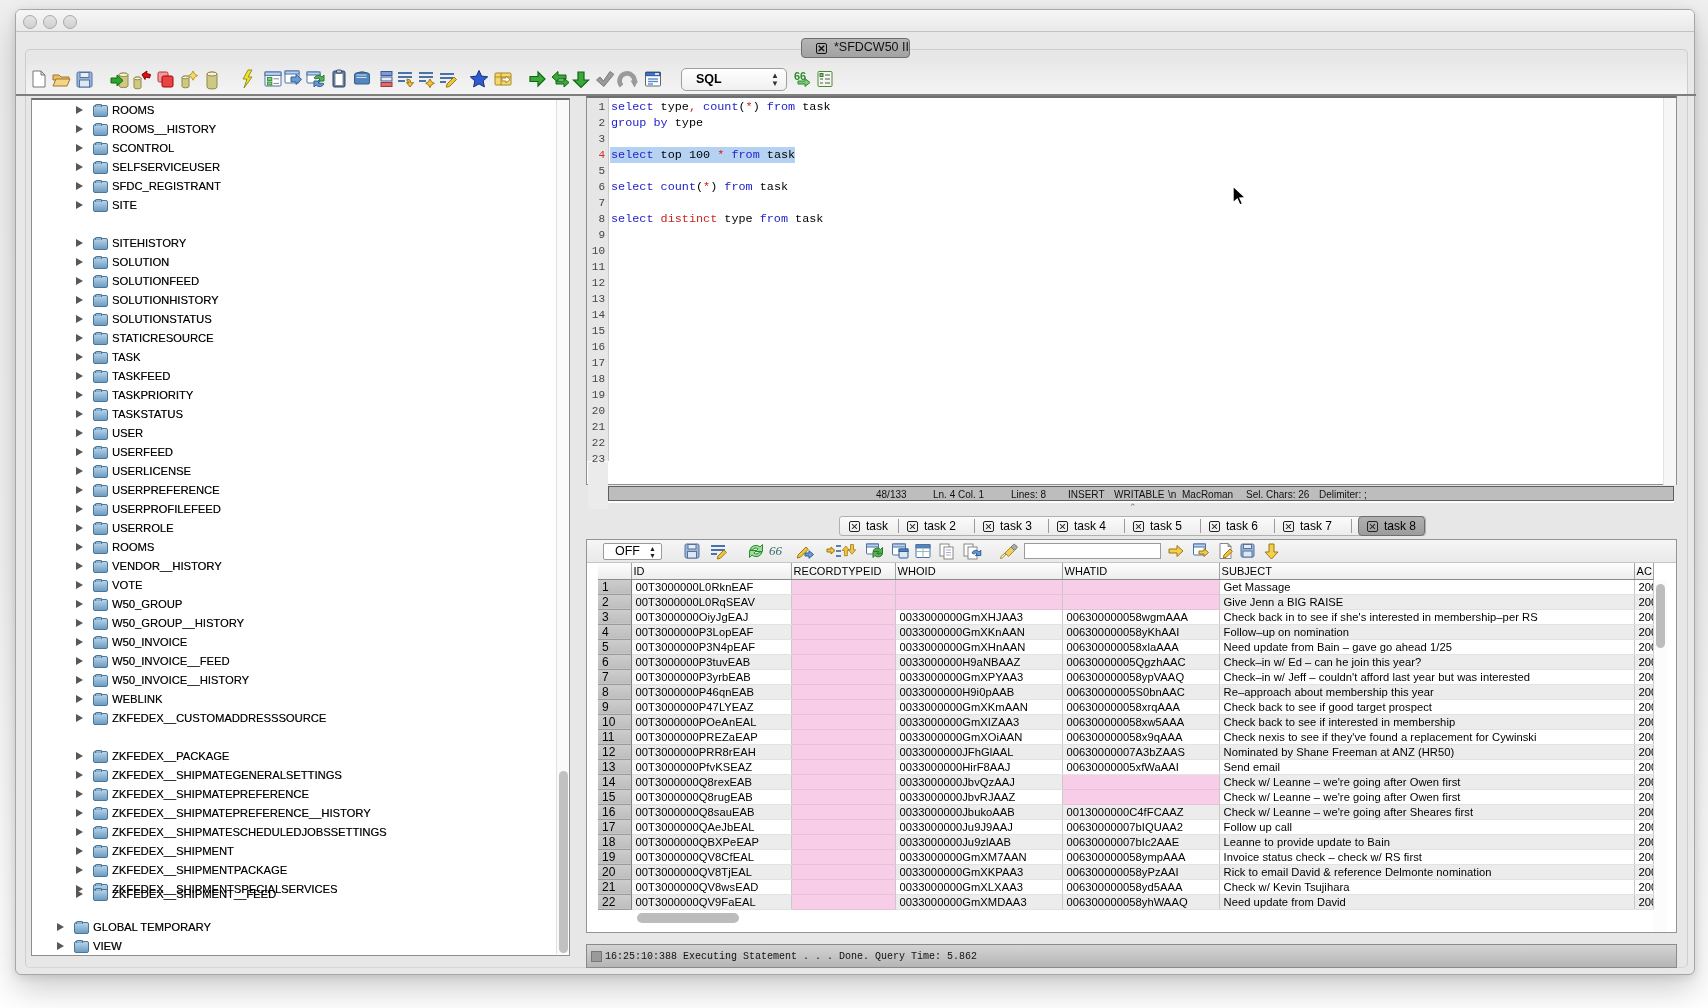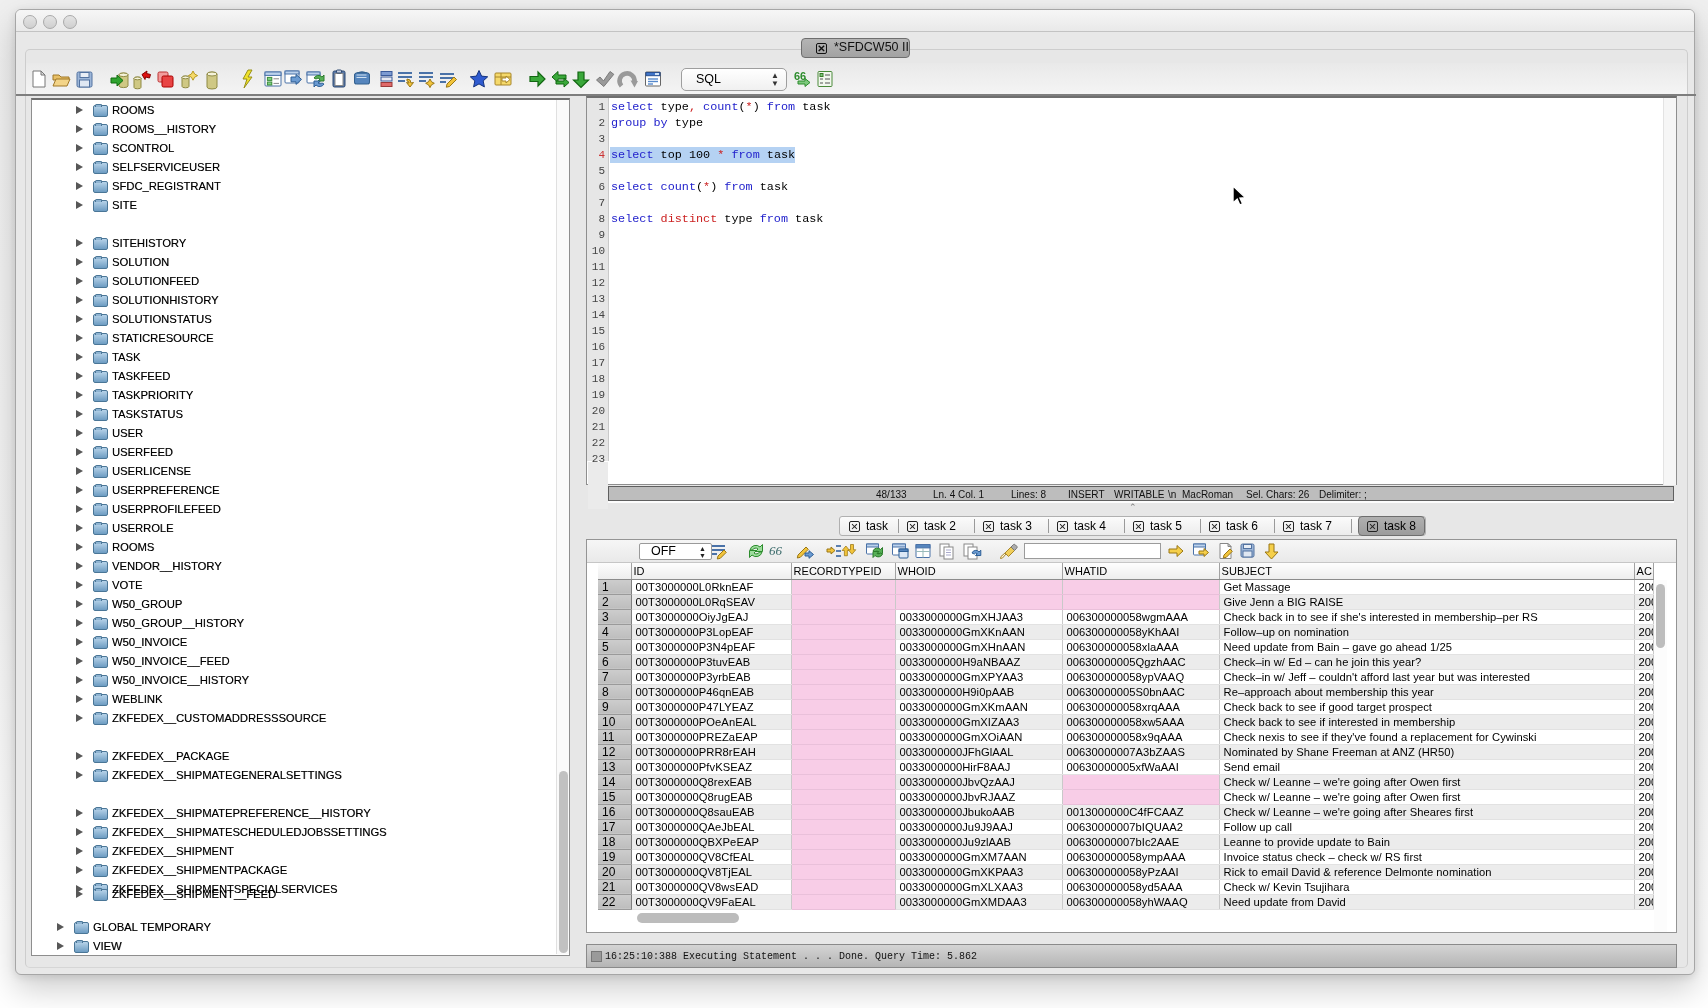--- a/index.html
+++ b/index.html
@@ -15,21 +15,21 @@
 #doctab{position:absolute;left:785px;top:28px;width:109px;height:20px;border-radius:4px;z-index:10;
  background:linear-gradient(#b4b4b4,#a2a2a2);border:1px solid #6e6e6e;color:#111;
  font-size:12.5px;line-height:17px;text-align:left;padding-left:14px;}
 #inner{position:absolute;left:9px;top:39px;width:1663px;height:919px;border-radius:5px;
  background:#e7e7e7;border:1px solid #cdcdcd;border-bottom-color:#d6d6d6;}
 
 #tbstrip{position:absolute;left:10px;top:53px;width:1661px;height:31px;background:linear-gradient(#e9e9e9,#f4f4f4);}
 #tbline{position:absolute;left:0px;top:84px;width:1680px;height:2px;background:#7e7e7e;}
 #sqlcombo{position:absolute;left:665px;top:58px;width:106px;height:23px;border-radius:5px;
  background:linear-gradient(#ffffff,#f0f0f0);border:1px solid #9e9e9e;font-size:12.5px;color:#000;
- line-height:21px;padding-left:14px;}
+ line-height:21px;padding-left:14px;font-weight:bold;}
 #sqlcombo .spin{position:absolute;right:7px;top:3px;color:#333;font-size:8px;line-height:8px;text-align:center;}
 
 #tree{position:absolute;left:15px;top:88px;width:539px;height:858px;background:#fff;
  border:1px solid #8e8e8e;border-top:2px solid #6f6f6f;}
 .trow{position:absolute;left:0;height:19px;font-size:11.2px;color:#000;white-space:nowrap;text-shadow:0.35px 0 0 rgba(0,0,0,.5);}
 .tri{position:absolute;top:5px;width:0;height:0;border-left:7.5px solid #575757;border-top:4.5px solid transparent;border-bottom:4.5px solid transparent;}
 .fold{position:absolute;top:4px;width:15px;height:11.5px;border-radius:2px;
  background:linear-gradient(#b7d3e9,#6d9cc2);border:1px solid #4a7697;}
 .fold:before{content:"";position:absolute;left:0.5px;top:-2.5px;width:5.5px;height:2.5px;background:#8fb4d2;border:1px solid #4a7697;border-bottom:none;border-radius:1.5px 1.5px 0 0;}
 .trow span{position:absolute;top:3px;}
@@ -56,22 +56,22 @@
 .ttab{position:absolute;top:0;height:20px;font-size:12px;color:#000;line-height:20px;}
 .ttab .xb{position:absolute;left:7px;top:4.5px;width:11px;height:11px;border:1.2px solid #222;border-radius:2px;
  color:#222;font-size:9.5px;line-height:9.5px;text-align:center;}
 .ttab .lbl{position:absolute;left:24px;top:0;}
 .tsep{position:absolute;top:3px;width:1px;height:14px;background:#9a9a9a;}
 #tab8{position:absolute;left:516px;top:0;width:68px;height:20px;border-radius:4px;
  background:linear-gradient(#b0b0b0,#9c9c9c);border:1px solid #6e6e6e;}
 
 #results{position:absolute;left:570px;top:529px;width:1091px;height:394px;background:#fff;border:1px solid #949494;}
 #rtoolbar{position:absolute;left:0;top:0;width:1089px;height:23px;background:linear-gradient(#f6f6f6,#e9e9e9);border-bottom:1px solid #c6c6c6;}
-#offcombo{position:absolute;left:16px;top:3px;width:73px;height:17px;border-radius:2px;background:#fff;
- border:1px solid #9a9a9a;font-size:12.5px;line-height:15px;padding-left:11px;color:#000;margin-left:36px;}
+#offcombo{position:absolute;left:16px;top:3px;width:59px;height:17px;border-radius:2px;background:#fff;
+ border:1px solid #9a9a9a;font-size:12.5px;line-height:15px;padding-left:11px;color:#000;}
 #offcombo .spin{position:absolute;right:5px;top:1px;color:#222;font-size:7px;line-height:7px;text-align:center;}
 #rfind{position:absolute;left:437px;top:3px;width:137px;height:16px;background:#fff;border:1px solid #9b9b9b;}
 
 #rtable{position:absolute;left:11px;top:23px;width:1055px;}
 table{border-collapse:collapse;table-layout:fixed;width:1055px;font-size:11.2px;letter-spacing:0.05px;}
 th{height:16px;background:linear-gradient(#fdfdfd,#ededed);border-right:1px solid #a2a2a2;border-bottom:1px solid #8b8b8b;
  font-weight:normal;text-align:left;padding:0 0 0 2px;white-space:nowrap;overflow:hidden;font-size:11px;}
 td{height:14px;border-right:1px solid #c9c9c9;border-bottom:1px solid #e2e2e2;padding:0 0 0 4px;white-space:nowrap;overflow:hidden;line-height:14px;}
 tr.ev td{background:#ececec;}
 td.rn{background:linear-gradient(#cdcdcd,#bdbdbd) !important;border-right:1px solid #7f7f7f;border-bottom:1px solid #9a9a9a;color:#000;font-size:12px;}
@@ -409,20 +409,25 @@
       </div>
 <div class="trow" style="top:647.0px;width:520px;">
         <i class="tri" style="left:44px"></i>
         <i class="fold" style="left:61px"></i>
         <span style="left:80px">ZKFEDEX__PACKAGE</span>
       </div>
 <div class="trow" style="top:666.0px;width:520px;">
         <i class="tri" style="left:44px"></i>
         <i class="fold" style="left:61px"></i>
         <span style="left:80px">ZKFEDEX__SHIPMATEGENERALSETTINGS</span>
+      </div>
+<div class="trow" style="top:685.0px;width:520px;">
+        <i class="tri" style="left:44px"></i>
+        <i class="fold" style="left:61px"></i>
+        <span style="left:80px">ZKFEDEX__SHIPMATEPREFERENCE</span>
       </div>
 <div class="trow" style="top:704.0px;width:520px;">
         <i class="tri" style="left:44px"></i>
         <i class="fold" style="left:61px"></i>
         <span style="left:80px">ZKFEDEX__SHIPMATEPREFERENCE__HISTORY</span>
       </div>
 <div class="trow" style="top:723.0px;width:520px;">
         <i class="tri" style="left:44px"></i>
         <i class="fold" style="left:61px"></i>
         <span style="left:80px">ZKFEDEX__SHIPMATESCHEDULEDJOBSSETTINGS</span>

